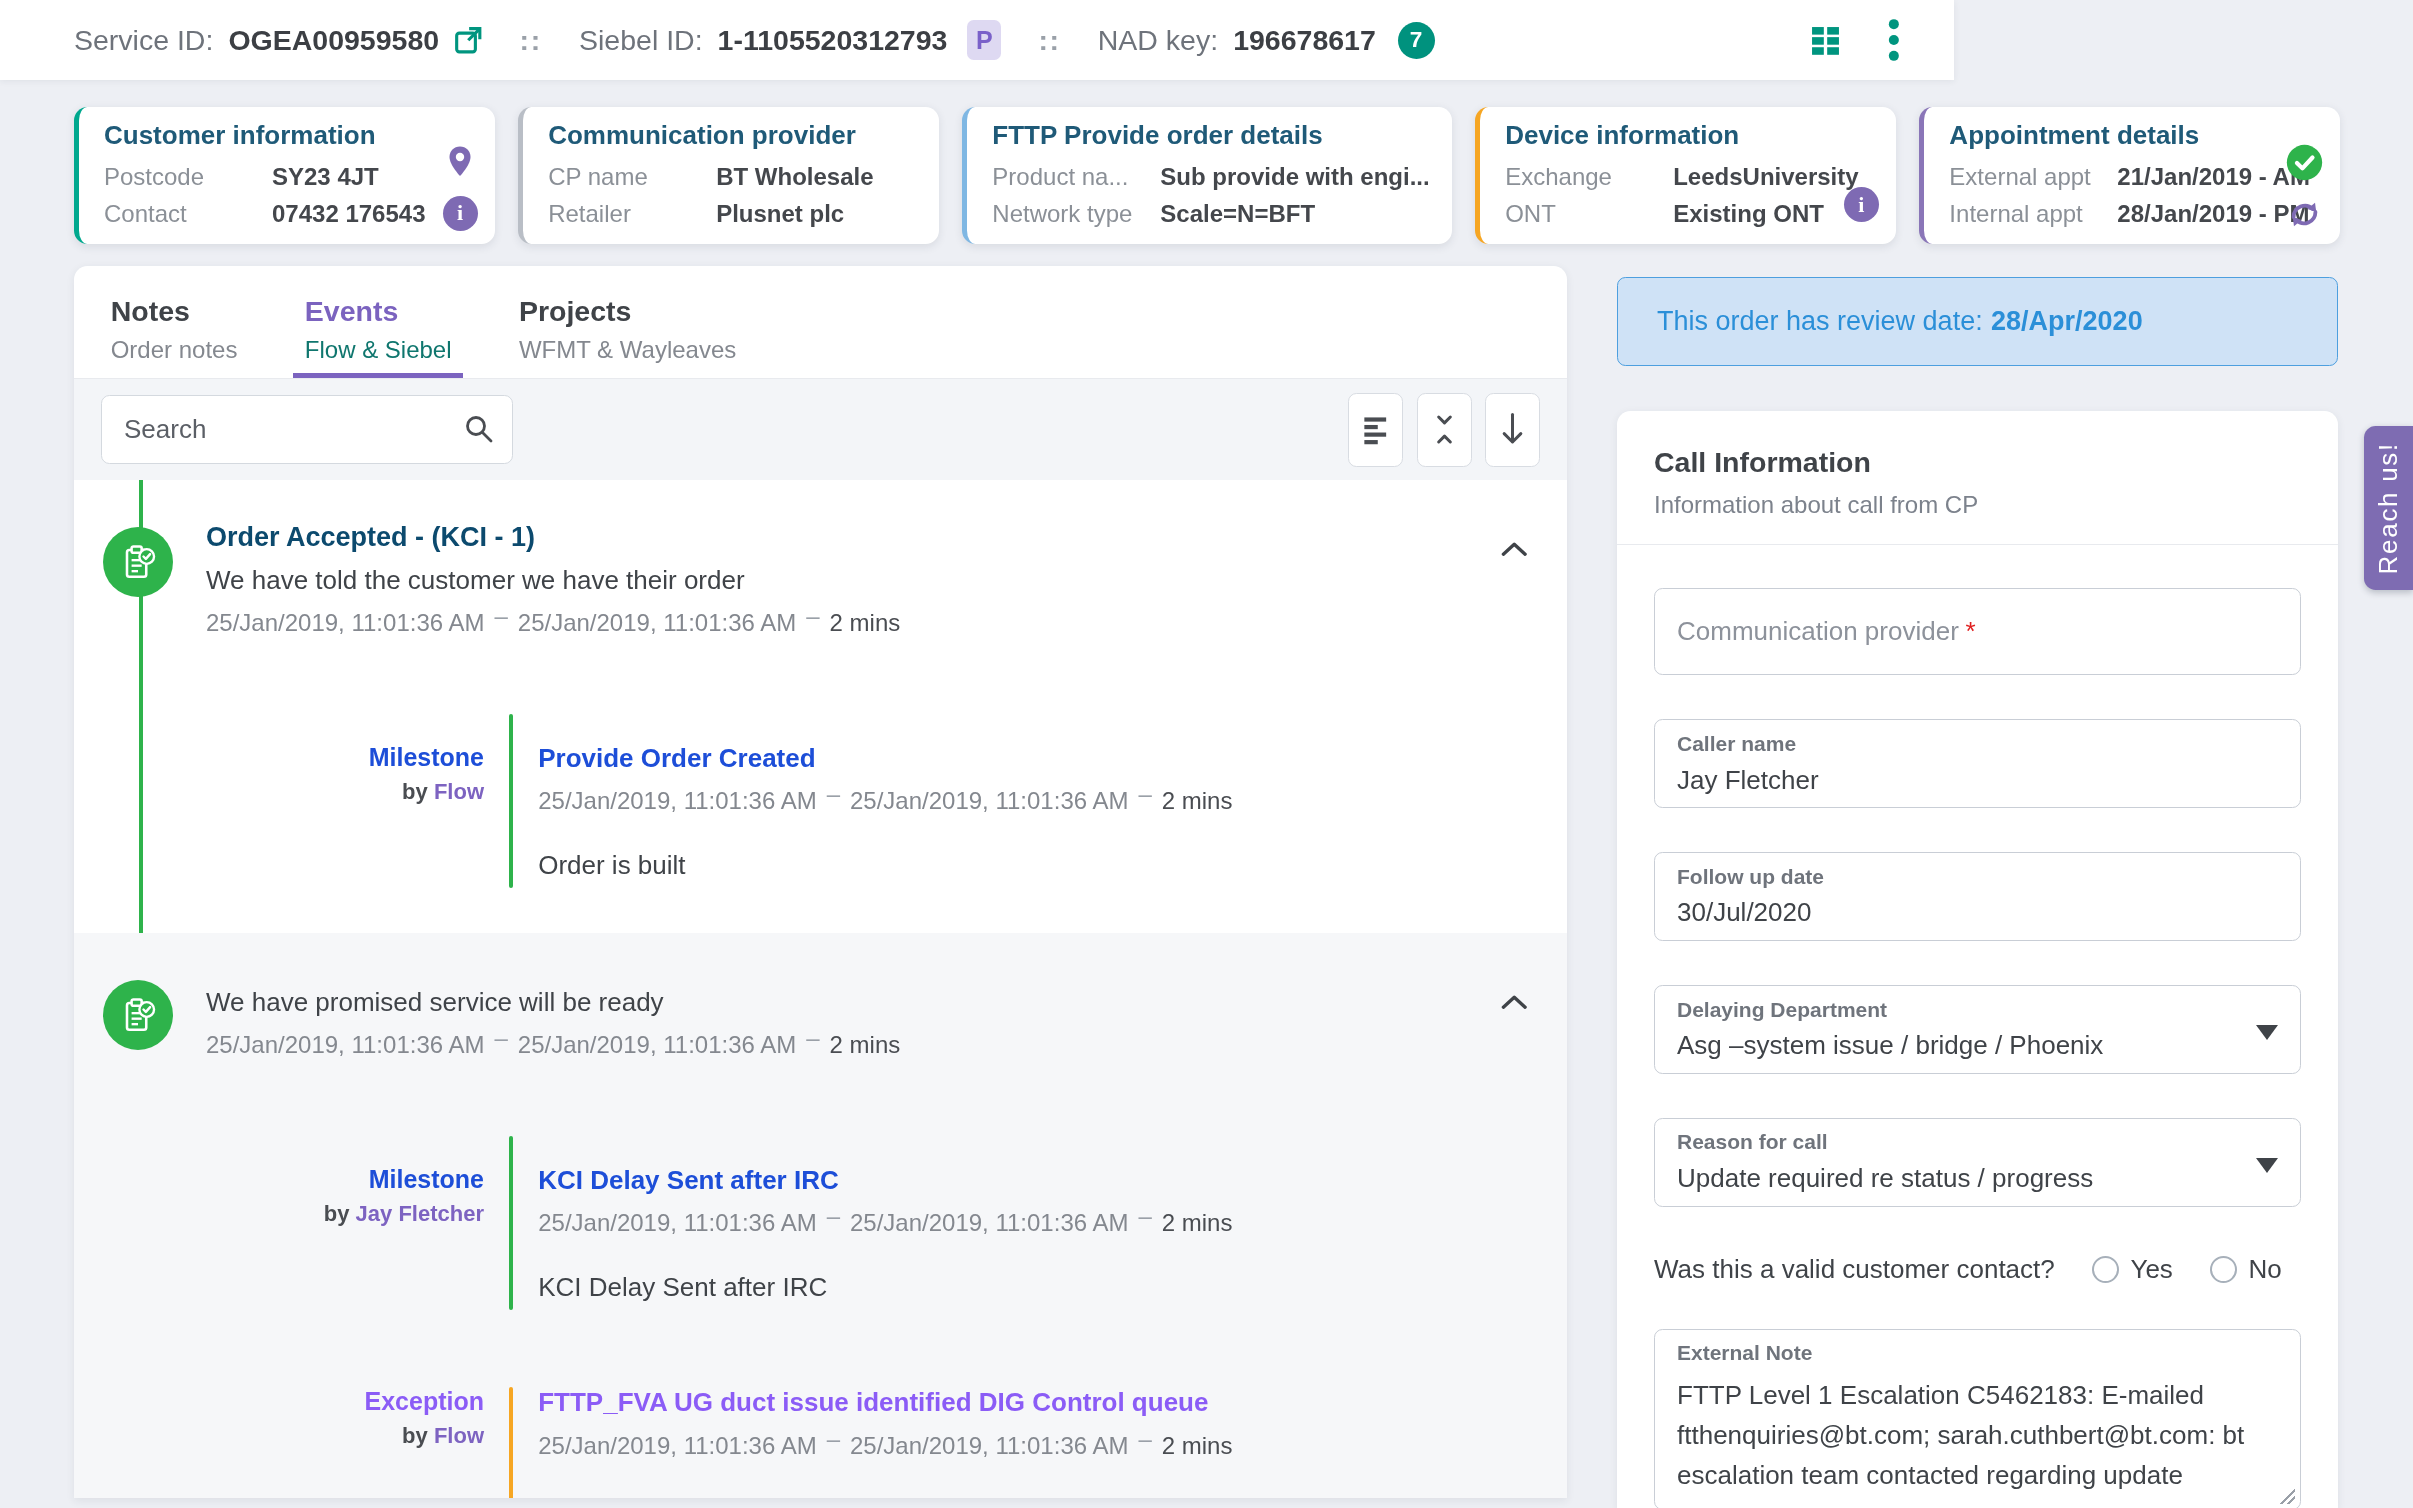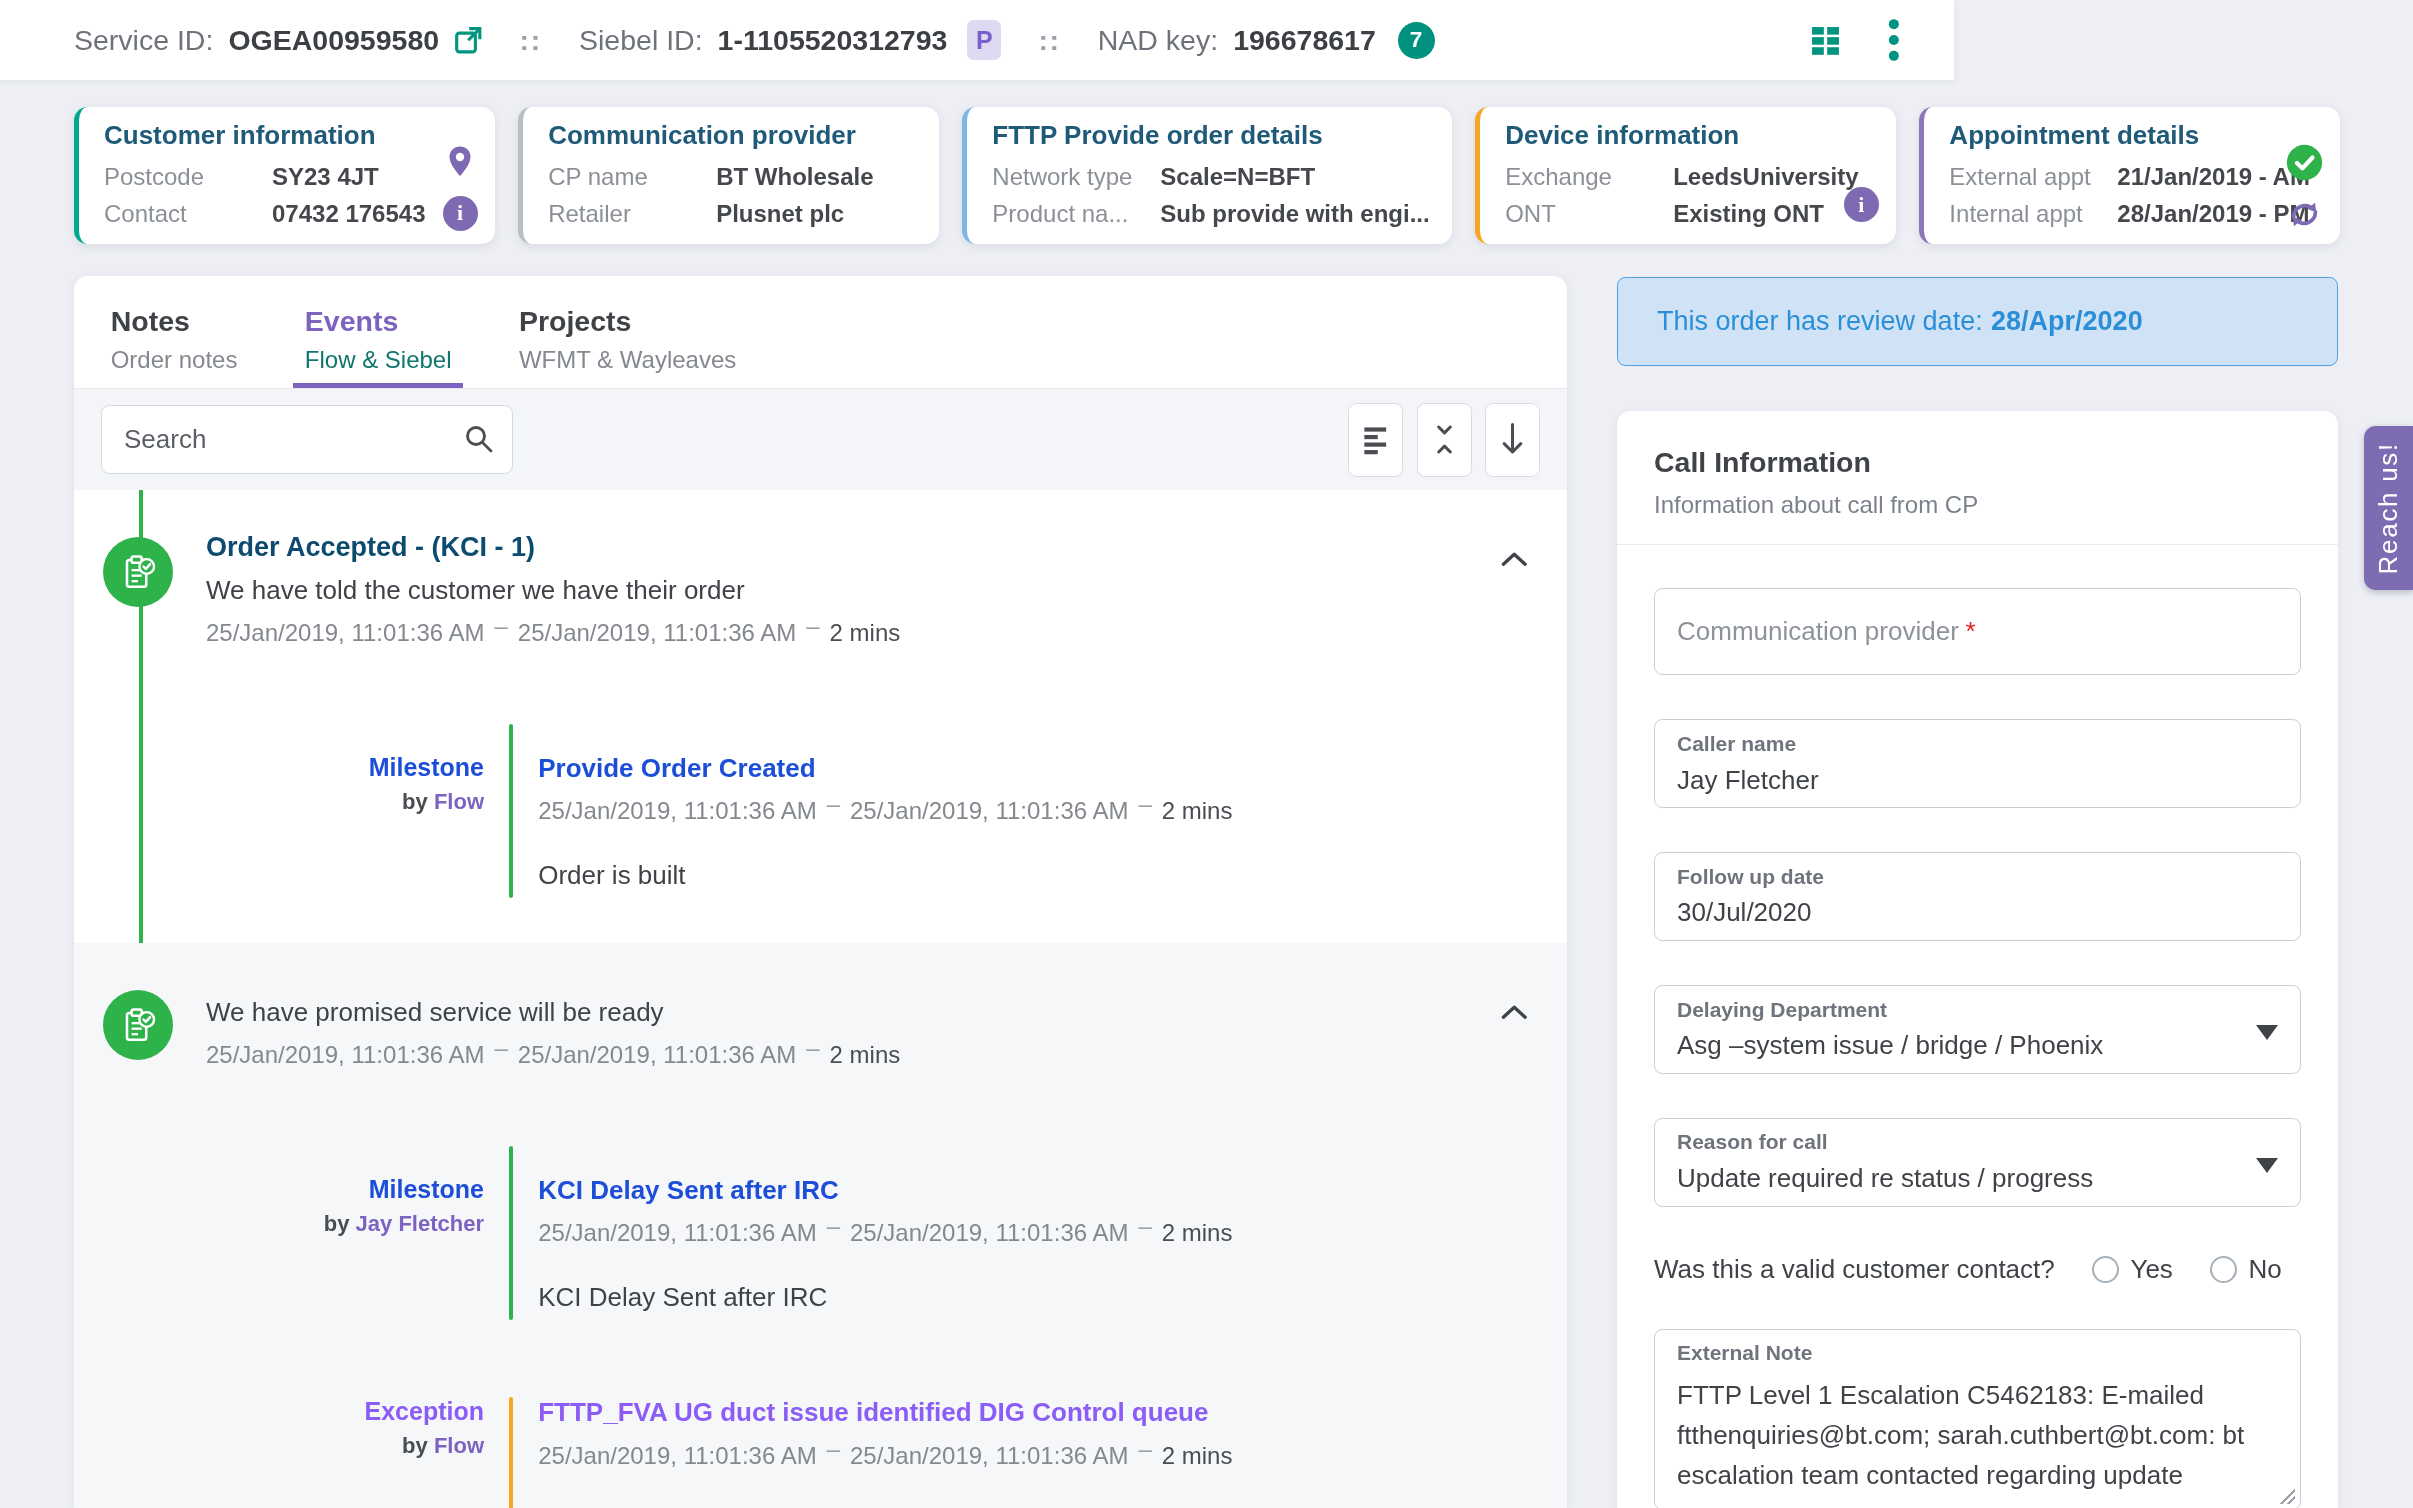--- a/index.html
+++ b/index.html
@@ -29,21 +29,21 @@
           padding:13.4px 22px 10px 25px; position:relative; }
   .card h3 { font-size:26px; color:#1f5a78; margin-bottom:6.7px; }
   .crow { display:flex; font-size:24px; line-height:37px; }
   .crow .clabel { width:168px; color:#8b9097; }
   .crow .cvalue { color:#44474c; font-weight:bold; white-space:nowrap; }
   .card-icons { position:absolute; right:17px; top:37px; display:flex; flex-direction:column; gap:11.7px; align-items:center; }
   .info-dot { width:35px; height:35px; border-radius:50%; background:#7e6ab3; color:#fff; font-weight:bold;
               font-size:22px; display:flex; align-items:center; justify-content:center; font-family:"Liberation Serif", serif; }
 
   
-  .left-panel { position:absolute; left:74px; top:276px; width:1493px; height:1232px; background:#fff;
+  .left-panel { position:absolute; left:74px; top:266px; width:1493px; height:1232px; background:#fff;
                 border-radius:13.4px 13.4px 0 0; box-shadow:0 2.5px 8.4px rgba(40,50,70,.08); display:flex; flex-direction:column; overflow:hidden; }
   .tabs { display:flex; gap:44px; padding:28.5px 0 0 25px; height:112px; }
   .tab { display:flex; flex-direction:column; gap:8.4px; padding:0 11.7px; cursor:pointer; }
   .tab .tlabel { font-size:28.5px; font-weight:bold; color:#3f4348; }
   .tab .tsub { font-size:24px; color:#84888f; }
   .tab.active { border-bottom:5.9px solid #7b63bf; }
   .tab.active .tlabel { color:#7b63bf; }
   .tab.active .tsub { color:#0f766e; }
 
   .searchbar { background:#f3f5f8; border-top:0.8px solid #e8eaee; height:102px; display:flex; align-items:center; padding:0 27px; }
@@ -198,26 +198,26 @@
         </div>
       <div class="crow">
           <span class="clabel">Retailer</span>
           <span class="cvalue">Plusnet plc</span>
         </div>
     </article>
 
     <article class="card" style="--accent: #7fb7e3;">
       <h3>FTTP Provide order details</h3>
       <div class="crow">
+          <span class="clabel">Product na...</span>
+          <span class="cvalue">Sub provide with engi...</span>
+        </div>
+      <div class="crow">
           <span class="clabel">Network type</span>
           <span class="cvalue">Scale=N=BFT</span>
-        </div>
-      <div class="crow">
-          <span class="clabel">Product na...</span>
-          <span class="cvalue">Sub provide with engi...</span>
         </div>
     </article>
 
     <article class="card" style="--accent: #f6a623;">
       <h3>Device information</h3>
       <div class="crow">
           <span class="clabel">Exchange</span>
           <span class="cvalue">LeedsUniversity</span>
         </div>
       <div class="crow">

